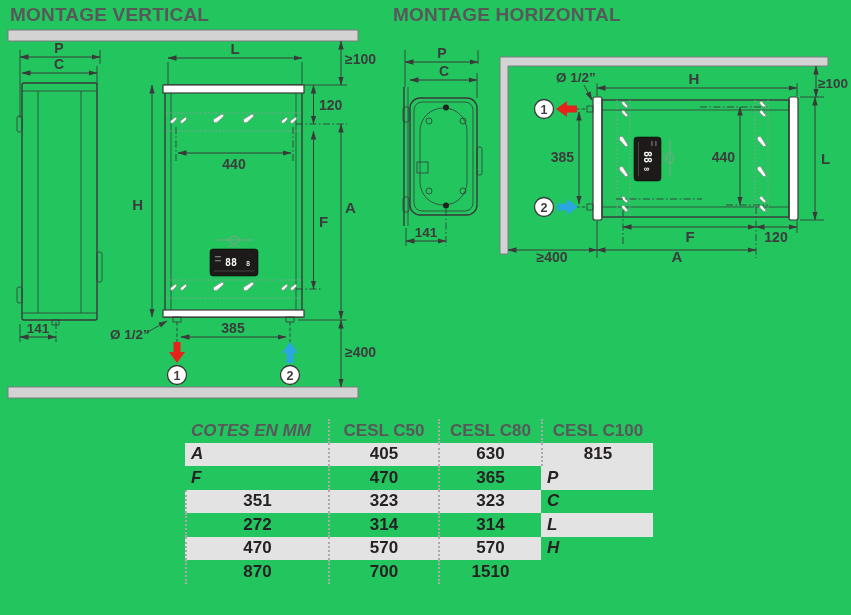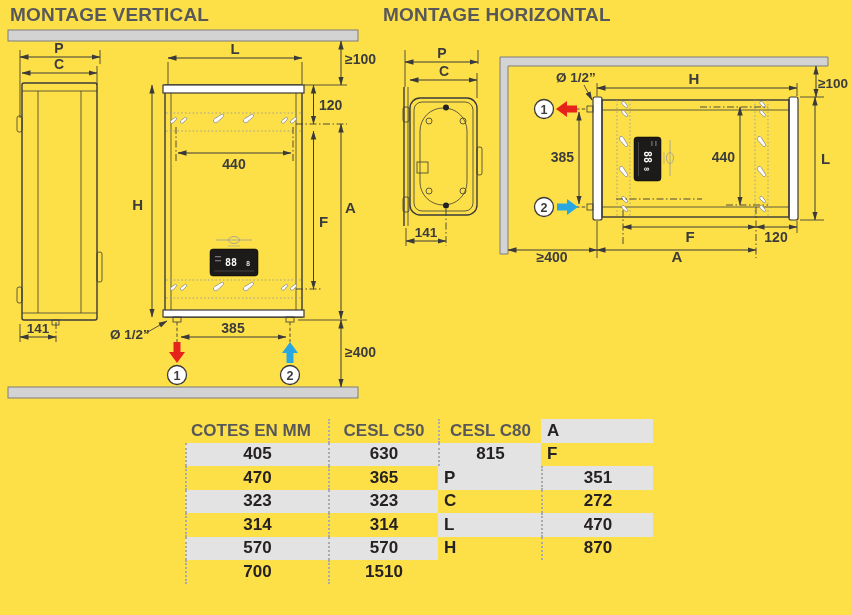--- a/index.html
+++ b/index.html
@@ -1,20 +1,20 @@
 <!DOCTYPE html>
 <html><head>
 <meta charset="utf-8">
 <style>
   html,body{margin:0;padding:0;background:#fff;}
-  .canvas{position:relative;width:851px;height:615px;background:#fde047;overflow:hidden;
+  .canvas{position:relative;width:851px;height:615px;background:#22c55e;overflow:hidden;
           font-family:"Liberation Sans",sans-serif;}
   .sec-title{position:absolute;top:4px;font-size:19px;font-weight:700;color:#58585a;letter-spacing:.2px;}
   #title-v{left:10px;}
-  #title-h{left:383px;}
+  #title-h{left:393px;}
   svg.diagram{position:absolute;left:0;top:0;}
 
   
   .ol{stroke:#3a3a3a;fill:none;stroke-width:1.4;}
   .olw{stroke:#3a3a3a;fill:#fff;stroke-width:1.2;}
   .ol2{stroke:#3a3a3a;fill:none;stroke-width:.8;}
   .dim{stroke:#3a3a3a;fill:none;stroke-width:1;}
   .ext{stroke:#3a3a3a;fill:none;stroke-width:.85;}
   .dd{stroke:#3a3a3a;fill:none;stroke-width:.9;stroke-dasharray:7 2.5 1.5 2.5;}
   .dot{stroke:#9b9b9b;fill:none;stroke-width:.9;stroke-dasharray:1.6 2.2;}
@@ -31,21 +31,21 @@
   text.n13{font-size:13.5px;}
   text.c12{font-size:12.5px;}
   text.digit{font-family:"DejaVu Sans Mono",monospace;font-weight:700;fill:#fff;font-size:10px;}
   text.digit-sub{font-family:"DejaVu Sans Mono",monospace;font-weight:700;fill:#ddd;font-size:7px;}
 
   
   .dim-table{position:absolute;left:185px;top:419px;width:468px;display:grid;
              grid-template-columns:143px 110px 103px 112px;grid-auto-rows:23.5px;
              font-size:17px;font-weight:700;}
   .cell{display:flex;align-items:center;justify-content:center;color:#262223;}
-  .cell.lab{justify-content:flex-start;padding-left:6px;}
+  .cell.lab{justify-content:flex-start;padding-left:6px;font-style:italic;}
   .cell.hd{color:#58585b;}
   .cell.sep{border-left:2px dotted #aaaaac;}
   .cell.shade{background:#e3e3e4;}
 </style>
 </head>
 <body>
 
 <div class="canvas">
 
   <div class="sec-title" id="title-v">MONTAGE VERTICAL</div>
@@ -303,20 +303,21 @@
         <text class="dt n13" x="556" y="82">Ø 1/2”</text>
         <line class="ext" x1="584" y1="85" x2="592" y2="100" marker-end="url(#aE)"></line>
       </g>
     </g>
   </svg>
 
   <div class="dim-table">
     <div class="cell hd lab">COTES EN MM</div>
     <div class="cell hd sep">CESL C50</div>
     <div class="cell hd sep">CESL C80</div>
+    <div class="cell hd sep">CESL C100</div>
 
     <div class="cell lab shade">A</div>
     <div class="cell sep shade">405</div>
     <div class="cell sep shade">630</div>
     <div class="cell sep shade">815</div>
 
     <div class="cell lab">F</div>
     <div class="cell sep">470</div>
     <div class="cell sep">365</div>
 

